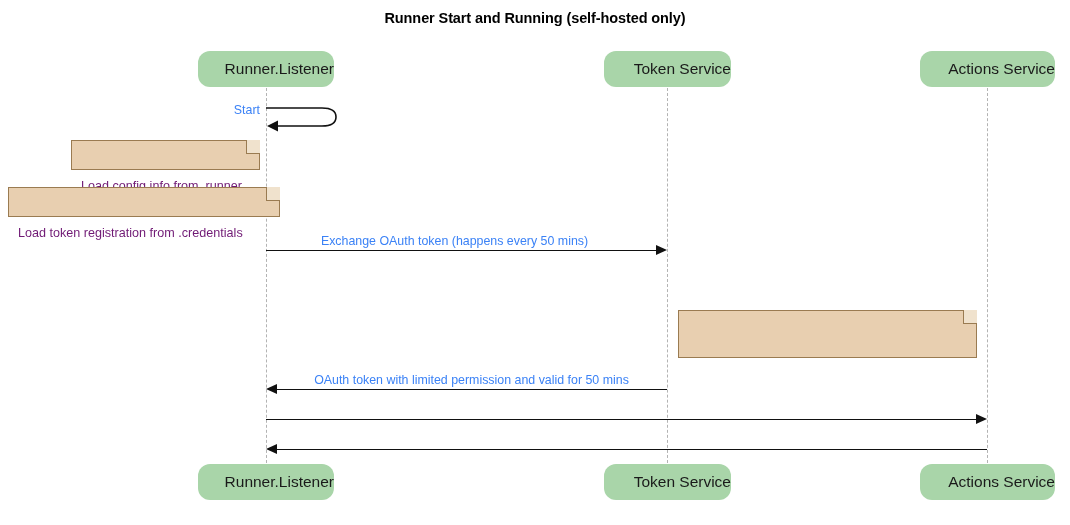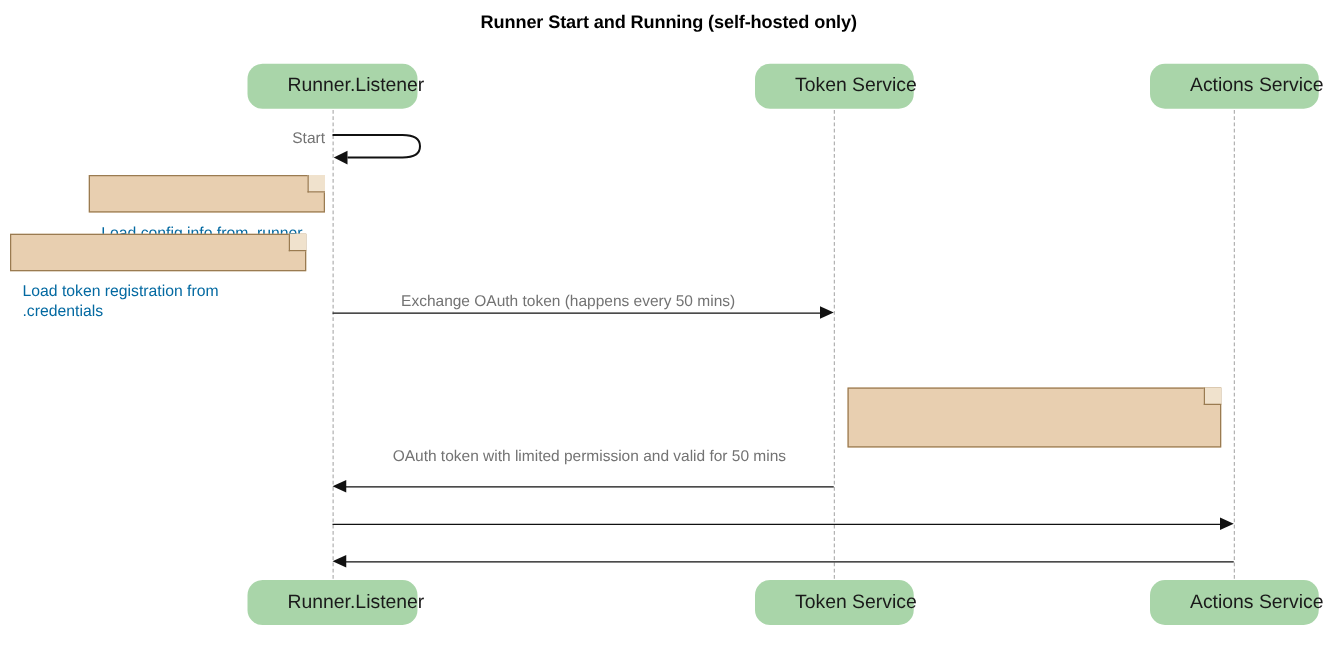--- a/index.html
+++ b/index.html
@@ -39,36 +39,35 @@
     width: 0;
     border-left: 1.6px dashed #b3b3b3;
   }
   
   .participant {
     position: absolute;
     background: #a9d5a9;
     border-radius: 12px;
     display: flex;
     align-items: center;
-    justify-content: flex-start;
+    justify-content: flex-end;
     font-size: 15.5px;
     color: #1a1a1a;
     box-sizing: border-box;
     white-space: nowrap;
-    padding-left: 32px;
   }
   
   .note {
     position: absolute;
     background: #e8cfb0;
     border: 1.3px solid #9a7b51;
     box-sizing: border-box;
     font-size: 12.6px;
     line-height: 16px;
-    color: #0369a1;
+    color: #701a75;
     padding: 5px 8px 5px 9px;
     white-space: pre-line;
   }
   .note .fold {
     position: absolute;
     top: -1px;
     right: -1px;
     width: 13px;
     height: 13px;
     background: #f0e2cd;
@@ -92,21 +91,21 @@
     border-left: 11px solid #111;
   }
   .arrowhead.left {
     border-top: 5.5px solid transparent;
     border-bottom: 5.5px solid transparent;
     border-right: 11px solid #111;
   }
   .msg-label {
     position: absolute;
     font-size: 12.4px;
-    color: #737373;
+    color: #3b82f6;
     white-space: nowrap;
     text-align: center;
   }
   
   .self-loop {
     position: absolute;
   }
   .self-loop svg {
     display: block;
   }
@@ -148,35 +147,35 @@
       <path d="M 2 6 L 58 6 Q 72 6 72 15 Q 72 24 58 24 L 14 24" fill="none" stroke="#111111" stroke-width="1.6"></path>
       <polygon points="14,18.5 14,29.5 3,24 " fill="#111111"></polygon>
     </svg>
   </div>
 
   <div class="note" style="left:71px; top:140px; width:189px; height:30px;">
     <span class="fold"></span>
     <span>Load config info from .runner</span>
   </div>
 
-  <div class="note" style="left:8px; top:187px; width:237px; height:30px;">
+  <div class="note" style="left:8px; top:187px; width:272px; height:30px;">
     <span class="fold"></span>
     <span>Load token registration from .credentials</span>
   </div>
 
   <div class="msg-label" style="left:254px; top:234px; width:401px;">Exchange OAuth token (happens every 50 mins)</div>
   <div class="msg-line" style="left:266px; top:250px; width:391px;"></div>
   <div class="arrowhead right" style="left:656px; top:245px;"></div>
 
 
   <div class="note" style="left:678px; top:310px; width:299px; height:48px;">
     <span class="fold"></span>
   </div>
 
-  <div class="msg-label" style="left:276px; top:358px; width:391px;text-align:center;">OAuth token with limited permission and valid for 50 mins</div>
+  <div class="msg-label" style="left:276px; top:373px; width:391px;text-align:center;">OAuth token with limited permission and valid for 50 mins</div>
   <div class="msg-line" style="left:276px; top:389px; width:391px;"></div>
   <div class="arrowhead left" style="left:266px; top:384px;"></div>
 
   <div class="msg-line" style="left:266px; top:419px; width:711px;"></div>
   <div class="arrowhead right" style="left:976px; top:414px;"></div>
 
   <div class="msg-line" style="left:276px; top:449px; width:711px;"></div>
   <div class="arrowhead left" style="left:266px; top:444px;"></div>
 
 </div>

